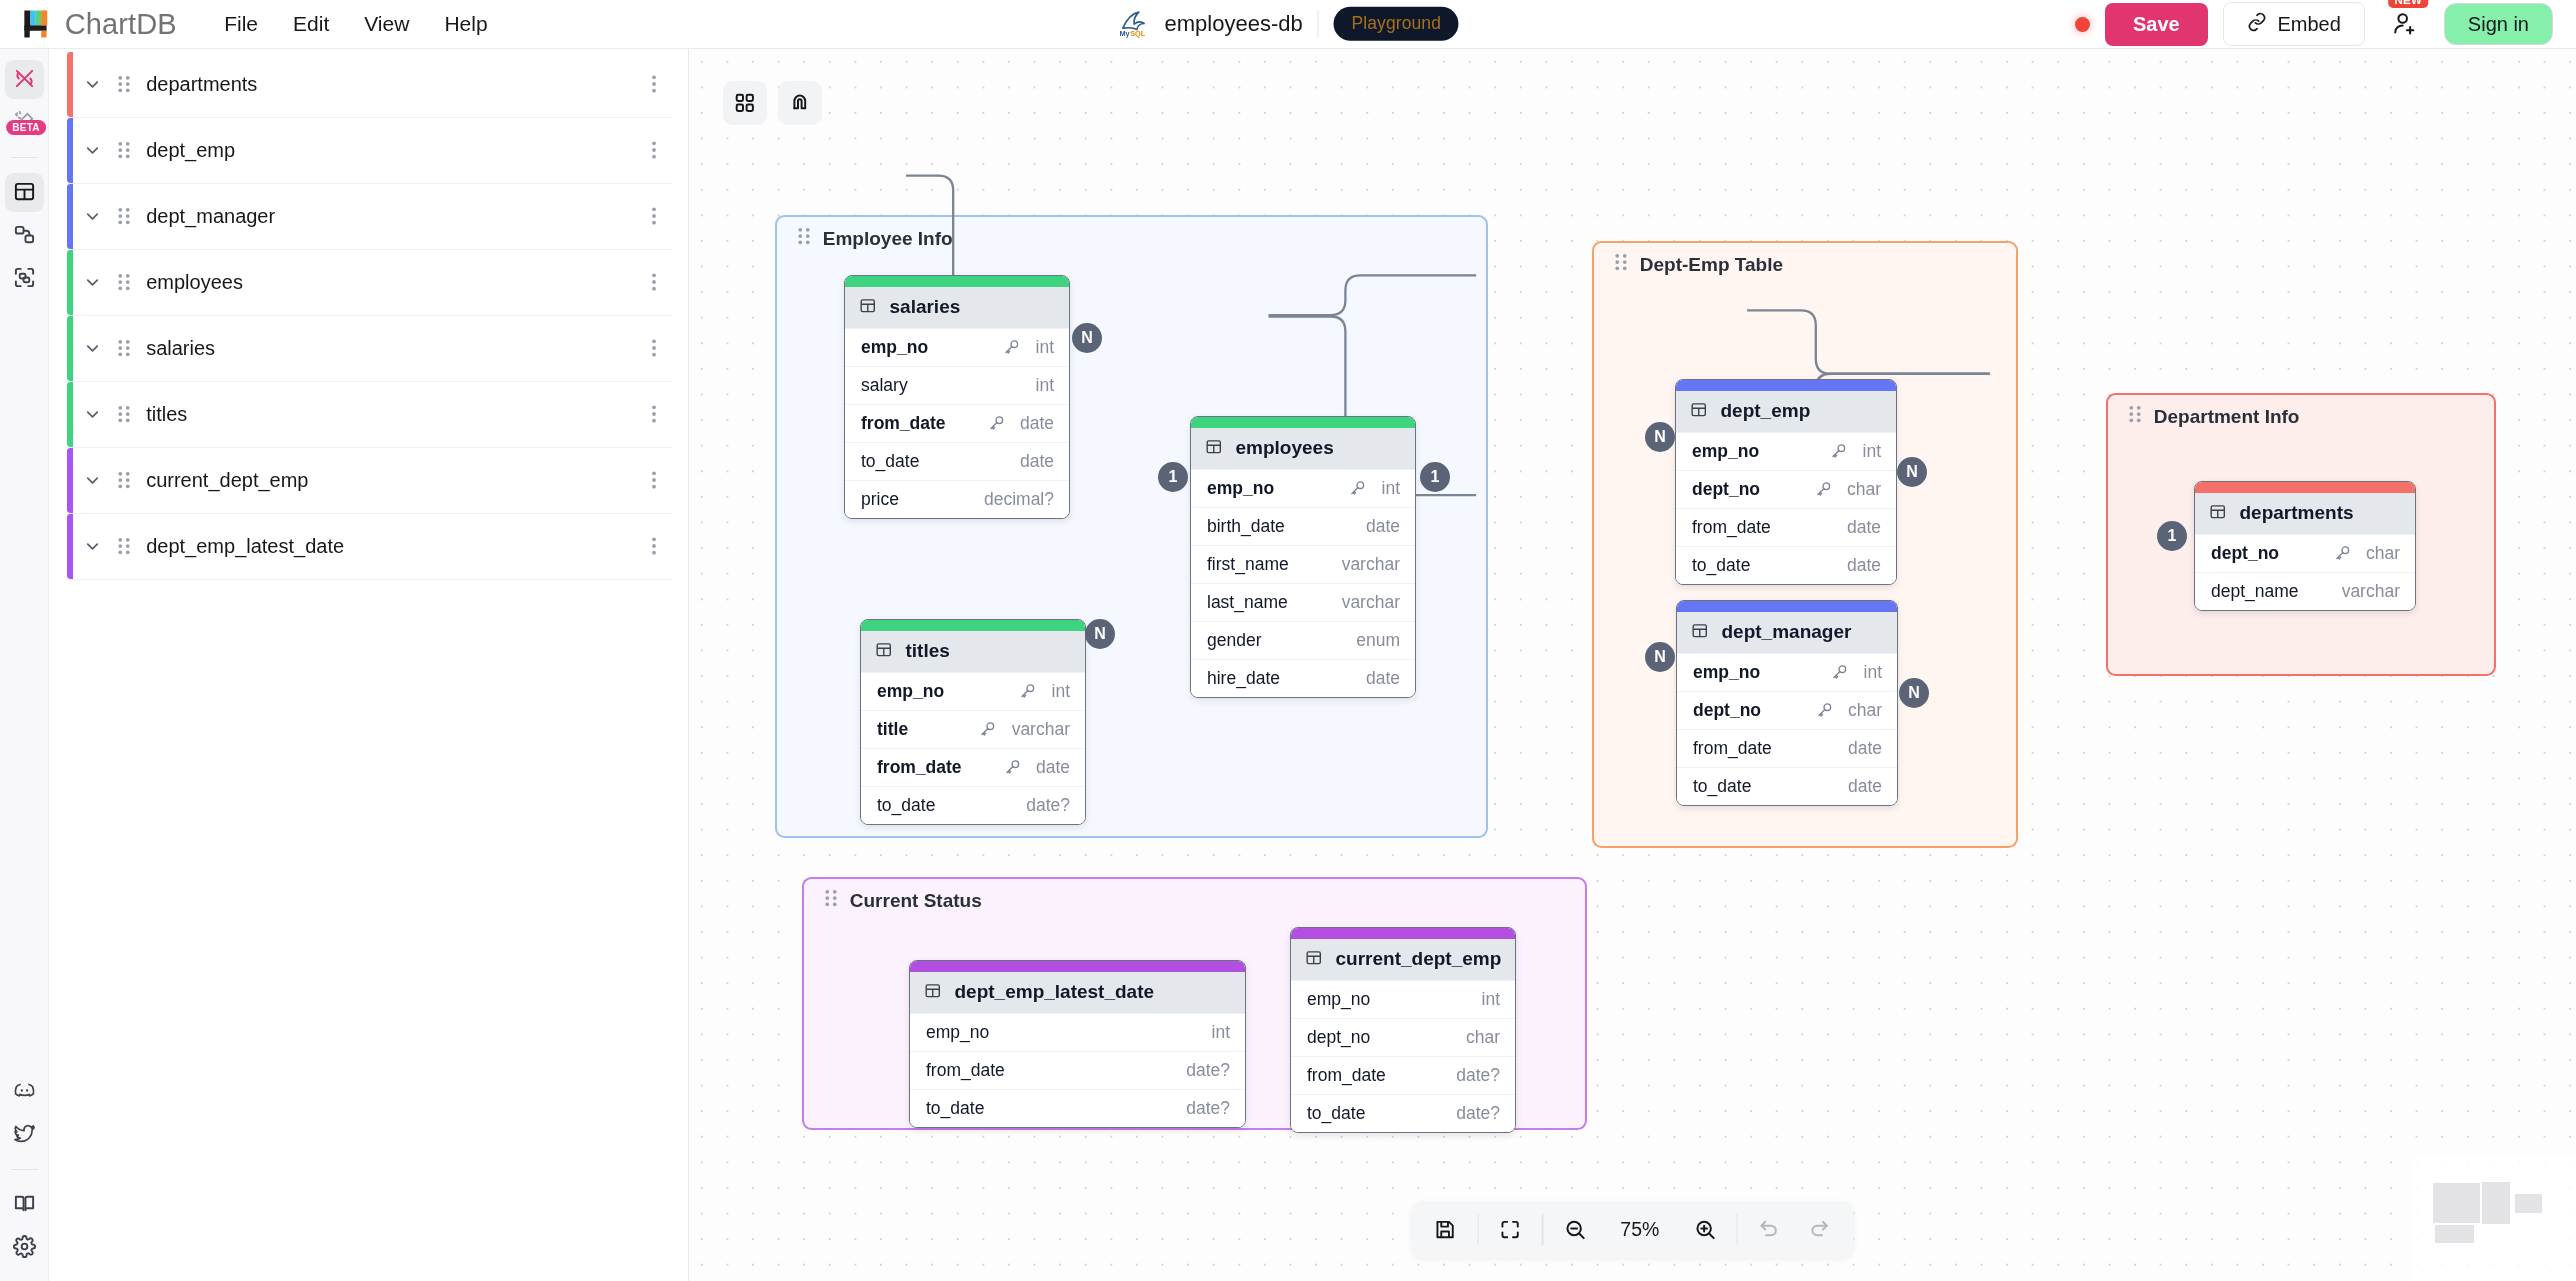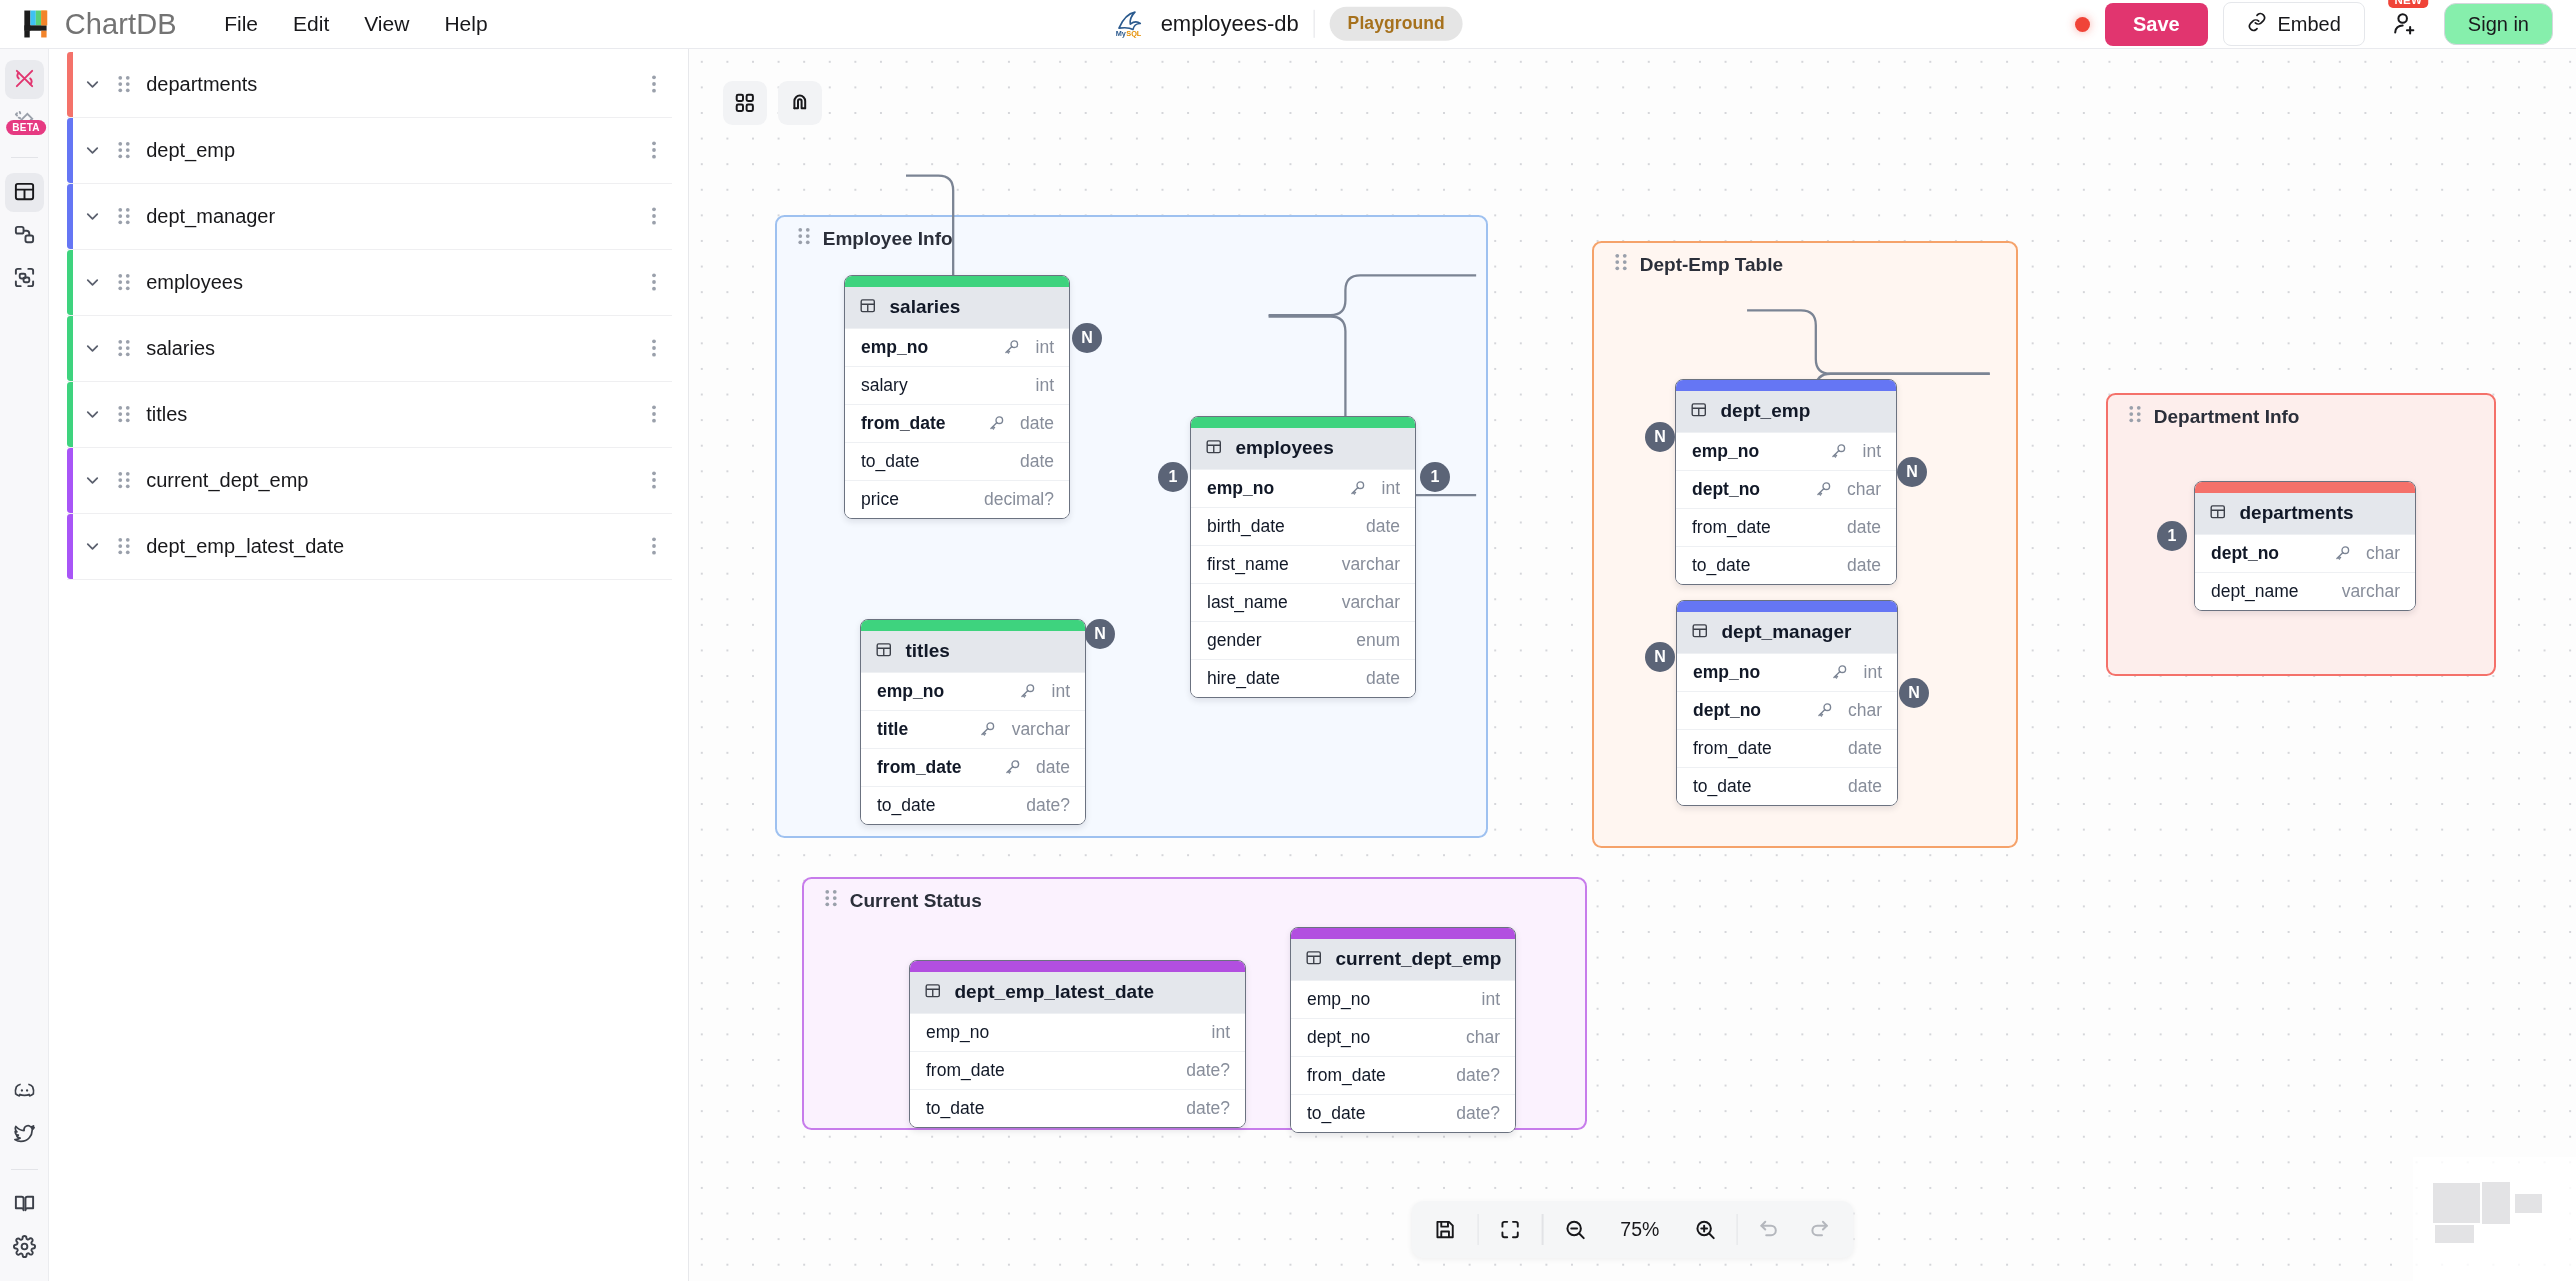--- a/index.html
+++ b/index.html
@@ -29,21 +29,21 @@
     font-weight: 400;
   }
 
   .center-title {
     position: absolute; left: 50%; top: 50%; transform: translate(-50%,-50%);
     display: flex; align-items: center; gap: 15px;
   }
   .db-name { font-size: 22px; color: #18181b; }
   .vdiv { width: 1.3px; height: 28px; background: #e2e3e8; }
   .badge-playground {
-    background: #e5e5e5; color: #a6711c; font-weight: 700; font-size: 17.5px;
+    background: #0f172a; color: #a6711c; font-weight: 400; font-size: 17.5px;
     border-radius: 673px; padding: 6px 17.5px 7.4px; letter-spacing: 0.1px;
   }
 
   .top-right { margin-left: auto; display: flex; align-items: center; gap: 15px; padding-right: 23px; }
   .red-dot { width: 15px; height: 15px; border-radius: 50%; background: #f04438; box-shadow: 0 0 9.4px rgba(240,68,56,.45); }
   .btn-save {
     background: #e1356f; color: #fff; font-size: 20px; font-weight: 600;
     border-radius: 8px; padding: 10px 28px; border: none; cursor: pointer;
   }
   .btn-embed {

